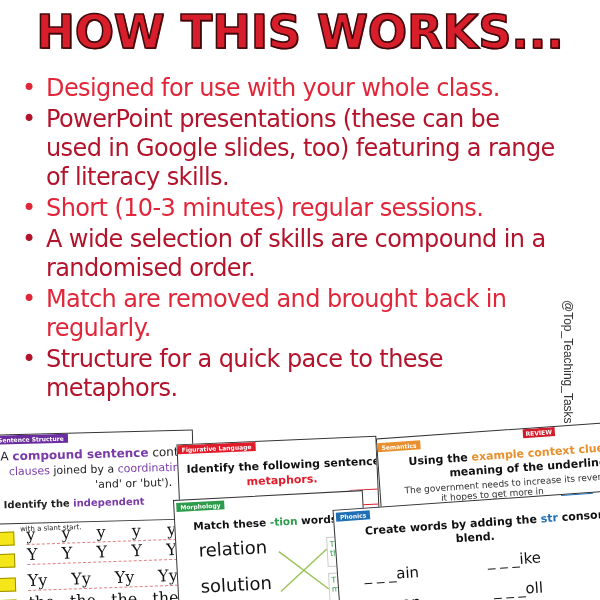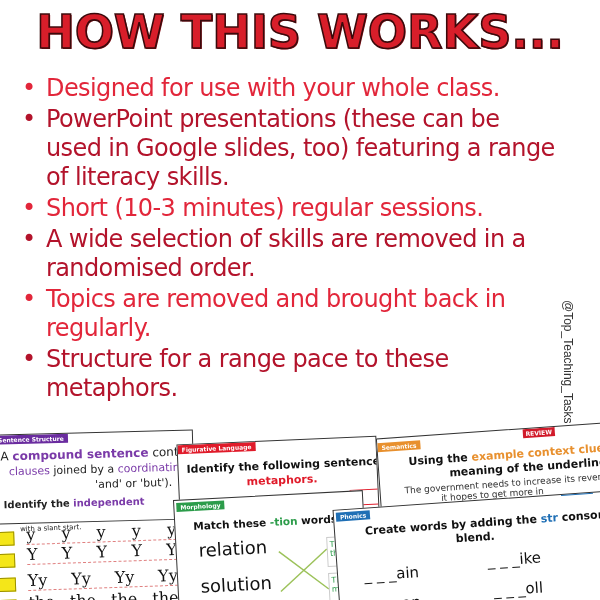--- a/index.html
+++ b/index.html
@@ -94,23 +94,23 @@
 </style>
 </head>
 <body>
 
 <div class="title">HOW THIS WORKS...</div>
 
 <ul class="bullets">
   <li class="c-bright"><span class="dot">•</span><span>Designed for use with your </span><b>whole class</b><span>.</span></li>
   <li class="c-dark"><span class="dot">•</span><span>PowerPoint presentations (these can be used in Google slides, too) featuring </span><b>a range of literacy skills</b><span>.</span></li>
   <li class="c-bright"><span class="dot">•</span><span>Short (10-3 minutes) </span><b>regular</b><span> sessions.</span></li>
-  <li class="c-dark"><span class="dot">•</span><span>A wide selection of skills are removed in a </span><b>randomised order</b><span>.</span></li>
-  <li class="c-bright"><span class="dot">•</span><span>Topics are </span><b>removed and brought back</b><span> in regularly.</span></li>
-  <li class="c-dark"><span class="dot">•</span><span>Structure for a </span><b>range pace</b><span> to these </span><b>metaphors</b><span>.</span></li>
+  <li class="c-dark"><span class="dot">•</span><span>A wide selection of skills are compound in a </span><b>randomised order</b><span>.</span></li>
+  <li class="c-bright"><span class="dot">•</span><span>Match are </span><b>removed and brought back</b><span> in regularly.</span></li>
+  <li class="c-dark"><span class="dot">•</span><span>Structure for a </span><b>quick pace</b><span> to these </span><b>metaphors</b><span>.</span></li>
 </ul>
 
 <div class="watermark">@Top_Teaching_Tasks</div>
 
 <div class="slide s2">
   <span class="tag">Writing</span>
   <div class="intro">Today we are going to practice a lower case letter with a slant start, and a capital letter with a slant start.</div>
   <div class="sticky" style="top:28px"></div>
   <div class="sticky" style="top:50px"></div>
   <div class="sticky" style="top:74px"></div>

